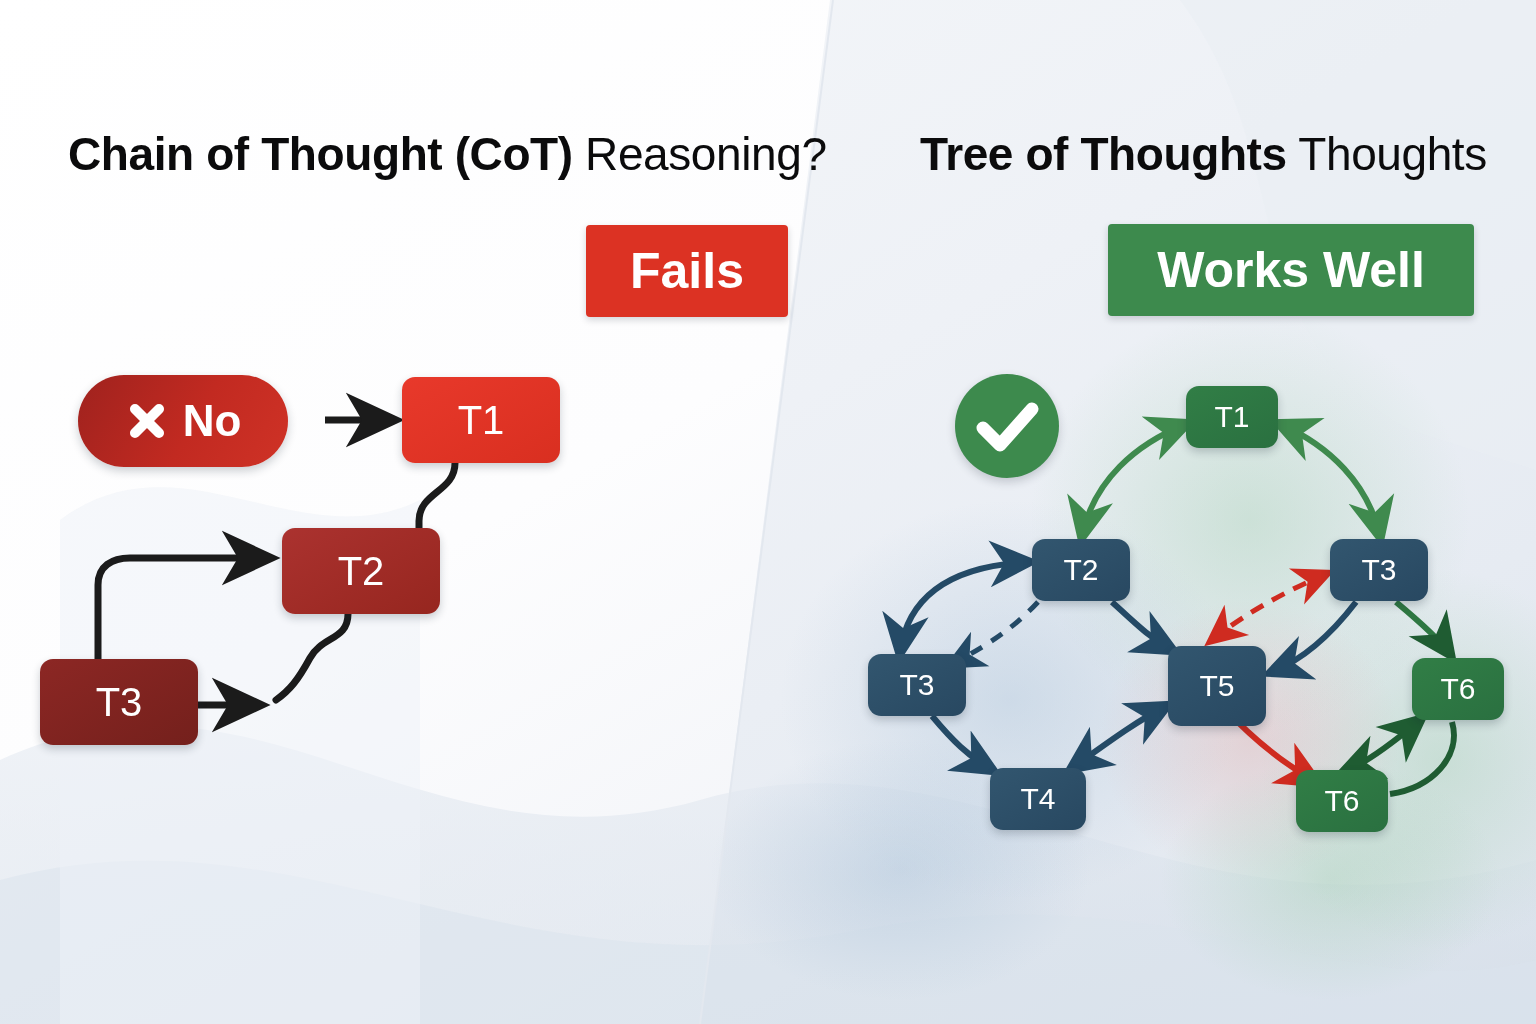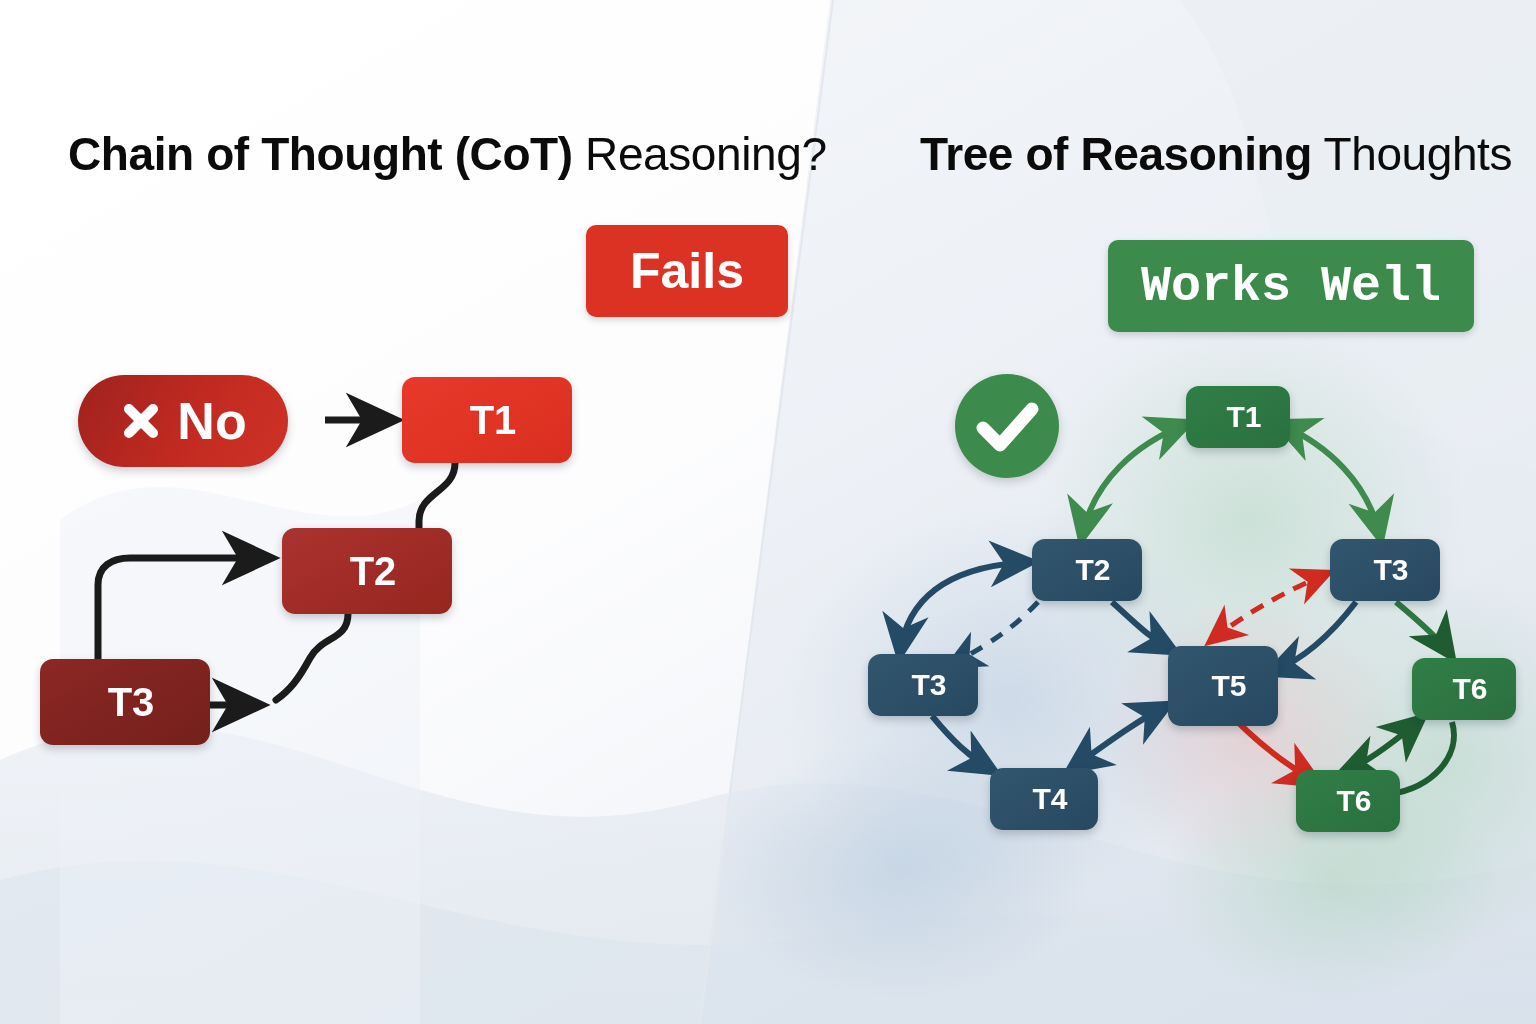--- a/index.html
+++ b/index.html
@@ -23,47 +23,47 @@
   
   .title{position:absolute;white-space:nowrap;color:#0b0b0c;
     font-size:46px;letter-spacing:-0.4px;margin-top:10px;}
   .title b{font-weight:700;}
   .title span.reg{font-weight:400;}
   #title-left{left:68px;top:117px;}
   #title-right{left:920px;top:117px;}
 
   
   .badge{position:absolute;display:flex;align-items:center;justify-content:center;
-    color:#fff;font-weight:700;border-radius:10px;
+    color:#fff;font-weight:700;border-radius:4px;
     box-shadow:0 3px 7px rgba(20,30,45,.18);}
   #badge-fails{left:586px;top:225px;width:202px;height:92px;background:#dc3223;font-size:50px;}
-  #badge-works{left:1108px;top:240px;width:366px;height:92px;background:#3d8a4d;font-size:50px;font-family:Liberation Mono, monospace;}
+  #badge-works{left:1108px;top:224px;width:366px;height:92px;background:#3d8a4d;font-size:50px;}
 
   
   .node{position:absolute;display:flex;align-items:center;justify-content:center;
-    color:#fff;font-weight:700;border-radius:13px;
-    box-shadow:0 4px 9px rgba(25,35,50,.22);padding-left:12px;}
+    color:#fff;font-weight:400;border-radius:13px;
+    box-shadow:0 4px 9px rgba(25,35,50,.22);}
   .n-red-bright{background:linear-gradient(150deg,#e8392b 0%,#d92f20 100%);}
   .n-red-mid{background:linear-gradient(150deg,#ab322f 0%,#96261f 100%);}
   .n-red-dark{background:linear-gradient(150deg,#8c2724 0%,#74201c 100%);}
   .n-blue{background:linear-gradient(150deg,#32566f 0%,#284861 100%);}
   .n-green{background:linear-gradient(150deg,#317e46 0%,#2a7040 100%);}
 
   
   #pill-no{position:absolute;left:78px;top:375px;width:210px;height:92px;
     border-radius:46px;display:flex;align-items:center;justify-content:center;gap:14px;
     background:linear-gradient(120deg,#9f221e 0%,#c22a21 55%,#cf3226 100%);
     box-shadow:0 4px 10px rgba(25,35,50,.22);}
   #pill-no .xmark{width:44px;height:44px;position:relative;flex:0 0 auto;}
   #pill-no .xmark::before,#pill-no .xmark::after{content:"";position:absolute;
     left:50%;top:50%;width:44px;height:10px;background:#fff;border-radius:5px;
     transform-origin:center;}
   #pill-no .xmark::before{transform:translate(-50%,-50%) rotate(45deg);}
   #pill-no .xmark::after{transform:translate(-50%,-50%) rotate(-45deg);}
-  #pill-no .ptxt{color:#fff;font-weight:700;font-size:52px;line-height:1;}
+  #pill-no .ptxt{color:#fff;font-weight:700;font-size:44px;line-height:1;}
 
   
   #check-circle{position:absolute;left:955px;top:374px;width:104px;height:104px;
     border-radius:50%;background:#3d8a4d;box-shadow:0 4px 10px rgba(25,35,50,.20);}
   #check-circle svg{position:absolute;inset:0;}
 
   svg.layer{position:absolute;left:0;top:0;width:1536px;height:1024px;
     pointer-events:none;overflow:visible;}
 </style>
 </head>
@@ -108,21 +108,21 @@
     <ellipse cx="1250" cy="740" rx="150" ry="140" fill="url(#glowR)"></ellipse>
     <ellipse cx="1330" cy="880" rx="170" ry="120" fill="url(#glowG)"></ellipse>
     <ellipse cx="900" cy="870" rx="190" ry="130" fill="url(#glowB)"></ellipse>
     <line x1="833" y1="0" x2="700" y2="1024" stroke="#e3e8ef" stroke-width="2"></line>
   </svg>
 
   <div class="title" id="title-left">
     <b>Chain of Thought (CoT)</b><span class="reg"> Reasoning?</span>
   </div>
   <div class="title" id="title-right">
-    <b>Tree of Reasoning</b><span class="reg"> Thoughts</span>
+    <b>Tree of Thoughts</b><span class="reg"> Thoughts</span>
   </div>
 
   <div class="badge" id="badge-fails">Fails</div>
   <div class="badge" id="badge-works">Works Well</div>
 
   <svg class="layer">
     <defs>
       <marker id="arrK" markerWidth="9" markerHeight="9" refX="6.6" refY="4.5" orient="auto">
         <path d="M0,0.6 L8.4,4.5 L0,8.4 L2.3,4.5 Z" fill="#1b1b1b"></path>
       </marker>

